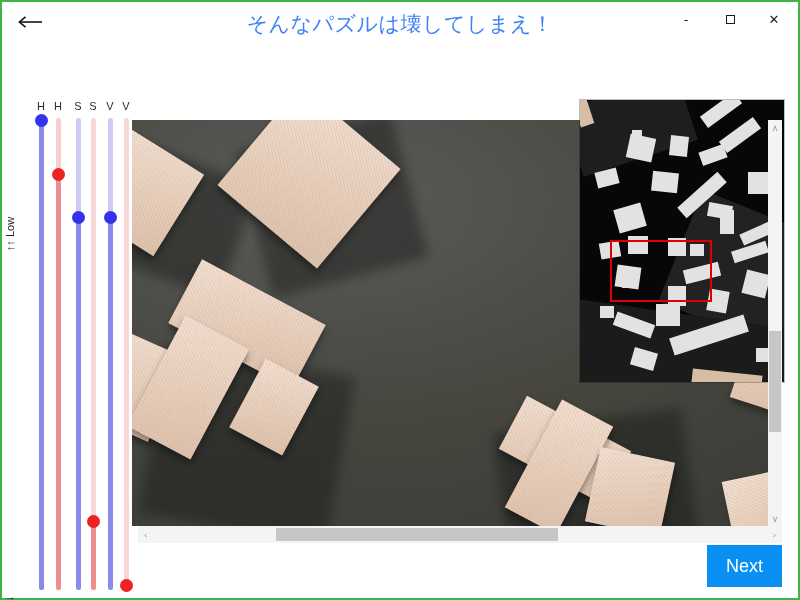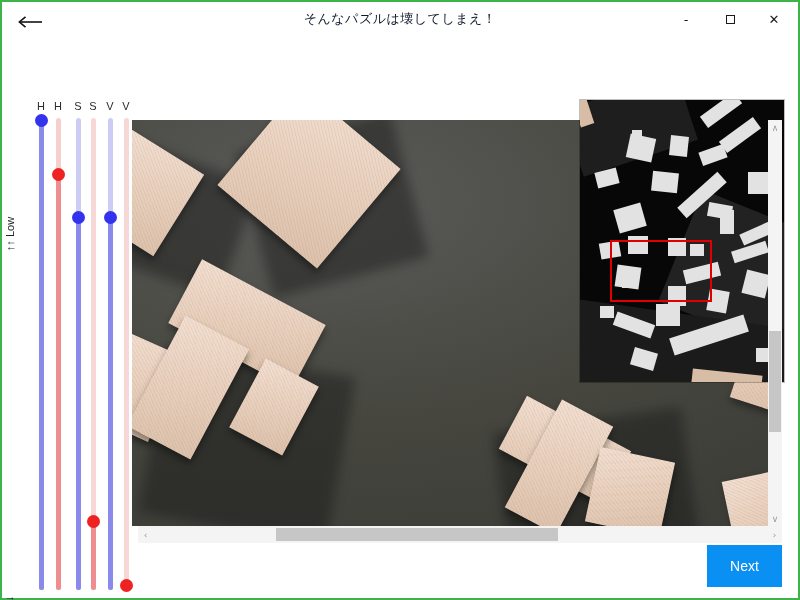--- a/index.html
+++ b/index.html
@@ -24,21 +24,21 @@
   }
   .back-btn {
     width:46px; height:36px; margin-left:6px;
     display:flex; align-items:center; justify-content:center;
     color:#1a1a1a; cursor:pointer;
   }
   .back-btn svg { display:block; }
   .title-text {
     position:absolute; left:0; right:0; top:8px;
     text-align:center;
-    font-size:13px; color:#0f172a; letter-spacing:0.5px;
+    font-size:21px; color:#3b82f6; letter-spacing:0.5px;
     font-family: "DejaVu Sans", sans-serif;
     pointer-events:none;
   }
   .win-ctrls {
     position:absolute; right:2px; top:0; height:34px;
     display:flex; align-items:center;
   }
   .win-btn {
     width:44px; height:30px;
     display:flex; align-items:center; justify-content:center;
@@ -152,21 +152,21 @@
   .hscroll .sb-btn { top:0; width:15px; height:17px; }
   .sb-thumb { position:absolute; background:#c6c6c6; cursor:pointer; }
   .vscroll .sb-thumb { left:1px; width:12px; }
   .hscroll .sb-thumb { top:2px; height:13px; }
 
   
   .next-btn {
     position:absolute; left:705px; top:543px; width:75px; height:42px;
     background:#0a8ff2; color:#ffffff;
     display:flex; align-items:center; justify-content:center;
-    font-size:14px; cursor:pointer; border:none;
+    font-size:18px; cursor:pointer; border:none;
     font-family:"Liberation Sans", sans-serif;
   }
 </style>
 </head>
 <body>
 
 <div id="app">
 
   <div class="titlebar">
     <div class="back-btn">

